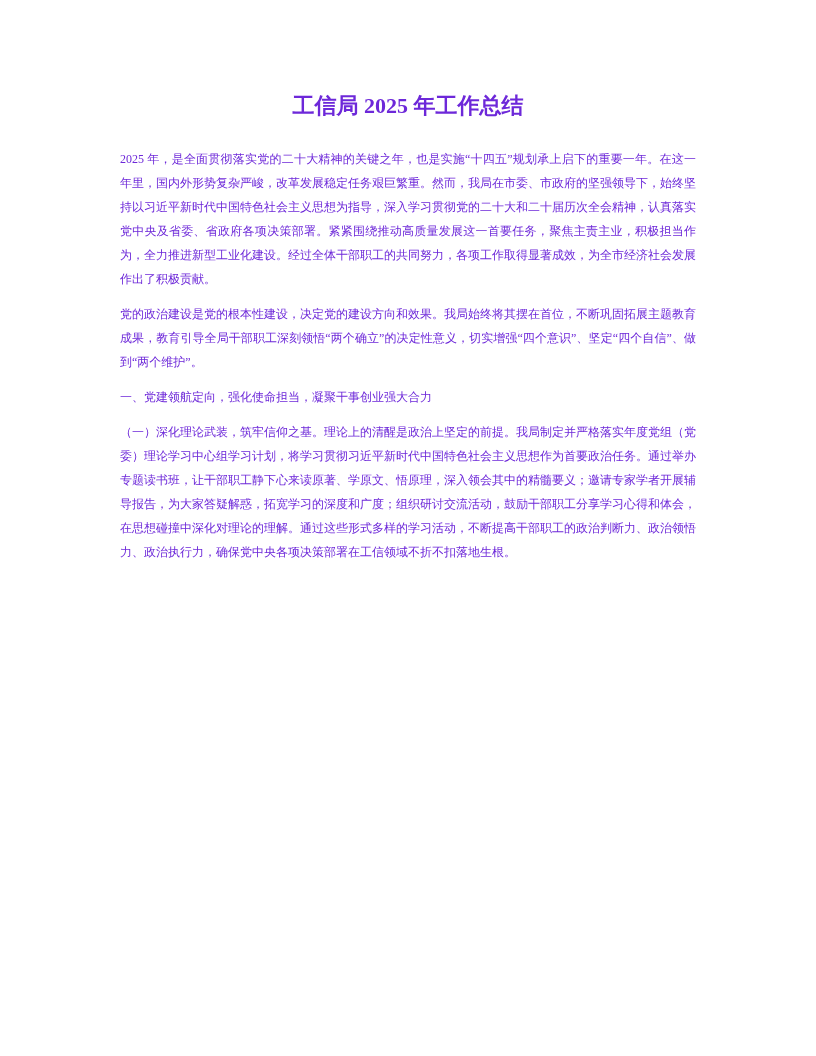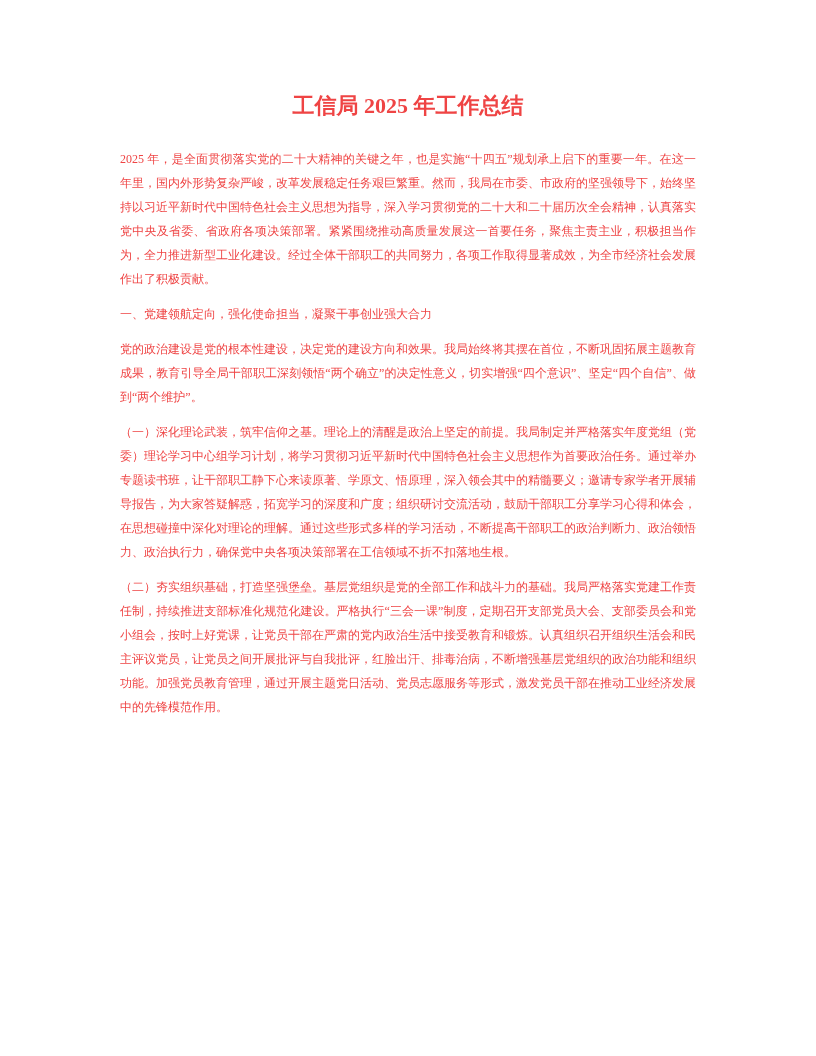--- a/index.html
+++ b/index.html
@@ -10,21 +10,21 @@
   .page {
     position: relative;
     width: 816px;
     height: 748px;
     margin: 0 auto;
     background: #ffffff;
     box-sizing: border-box;
     padding: 91px 120px 0 120px;
     overflow: hidden;
     font-family: "Liberation Serif", "DejaVu Serif", serif;
-    color: #ef4444;
+    color: #6d28d9;
   }
   .doc-title {
     font-size: 22px;
     font-weight: 700;
     line-height: 30px;
     text-align: center;
     margin: 0 0 26px 0;
     white-space: nowrap;
   }
   .para {
@@ -35,21 +35,20 @@
   }
 </style>
 </head>
 <body>
 
 <div class="page">
   <h1 class="doc-title">工信局 2025 年工作总结</h1>
 
   <p class="para">2025 年，是全面贯彻落实党的二十大精神的关键之年，也是实施“十四五”规划承上启下的重要一年。在这一年里，国内外形势复杂严峻，改革发展稳定任务艰巨繁重。然而，我局在市委、市政府的坚强领导下，始终坚持以习近平新时代中国特色社会主义思想为指导，深入学习贯彻党的二十大和二十届历次全会精神，认真落实党中央及省委、省政府各项决策部署。紧紧围绕推动高质量发展这一首要任务，聚焦主责主业，积极担当作为，全力推进新型工业化建设。经过全体干部职工的共同努力，各项工作取得显著成效，为全市经济社会发展作出了积极贡献。</p>
 
+  <p class="para">党的政治建设是党的根本性建设，决定党的建设方向和效果。我局始终将其摆在首位，不断巩固拓展主题教育成果，教育引导全局干部职工深刻领悟“两个确立”的决定性意义，切实增强“四个意识”、坚定“四个自信”、做到“两个维护”。</p>
+
   <p class="para">一、党建领航定向，强化使命担当，凝聚干事创业强大合力</p>
-
-  <p class="para">党的政治建设是党的根本性建设，决定党的建设方向和效果。我局始终将其摆在首位，不断巩固拓展主题教育成果，教育引导全局干部职工深刻领悟“两个确立”的决定性意义，切实增强“四个意识”、坚定“四个自信”、做到“两个维护”。</p>
 
   <p class="para">（一）深化理论武装，筑牢信仰之基。理论上的清醒是政治上坚定的前提。我局制定并严格落实年度党组（党委）理论学习中心组学习计划，将学习贯彻习近平新时代中国特色社会主义思想作为首要政治任务。通过举办专题读书班，让干部职工静下心来读原著、学原文、悟原理，深入领会其中的精髓要义；邀请专家学者开展辅导报告，为大家答疑解惑，拓宽学习的深度和广度；组织研讨交流活动，鼓励干部职工分享学习心得和体会，在思想碰撞中深化对理论的理解。通过这些形式多样的学习活动，不断提高干部职工的政治判断力、政治领悟力、政治执行力，确保党中央各项决策部署在工信领域不折不扣落地生根。</p>
 
-  <p class="para">（二）夯实组织基础，打造坚强堡垒。基层党组织是党的全部工作和战斗力的基础。我局严格落实党建工作责任制，持续推进支部标准化规范化建设。严格执行“三会一课”制度，定期召开支部党员大会、支部委员会和党小组会，按时上好党课，让党员干部在严肃的党内政治生活中接受教育和锻炼。认真组织召开组织生活会和民主评议党员，让党员之间开展批评与自我批评，红脸出汗、排毒治病，不断增强基层党组织的政治功能和组织功能。加强党员教育管理，通过开展主题党日活动、党员志愿服务等形式，激发党员干部在推动工业经济发展中的先锋模范作用。</p>
 
 </div>
 
 </body></html>

